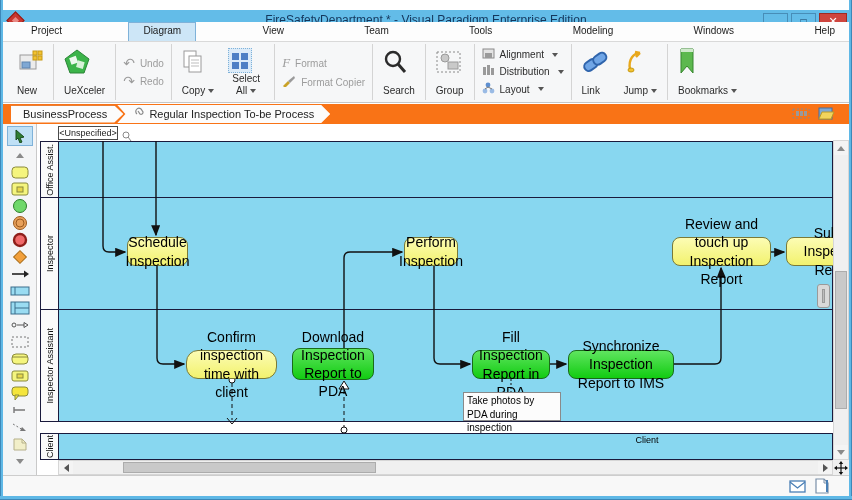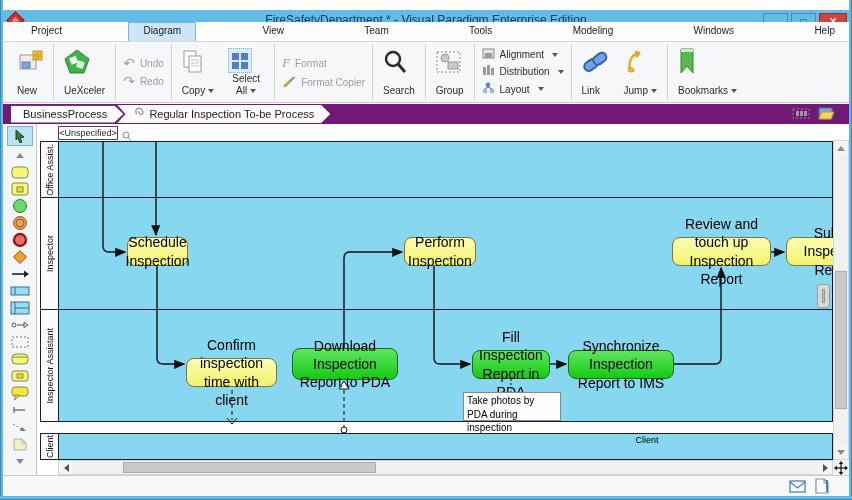--- a/index.html
+++ b/index.html
@@ -27,21 +27,21 @@
   .tbtn{display:flex;flex-direction:column;align-items:flex-start;justify-content:space-between;height:52px;
         padding:2px 3px;font-size:10px;color:#2b2b2b;text-align:center;line-height:1.15;}
   .tbtn .ic{height:28px;display:flex;align-items:center;justify-content:center;}
   .tcol{display:flex;flex-direction:column;justify-content:center;gap:4px;}
   .trow{display:flex;align-items:center;gap:5px;font-size:10px;color:#2b2b2b;}
   .dis{color:#9C9C9C;}
   .chev{display:inline-block;width:0;height:0;border-left:3px solid transparent;border-right:3px solid transparent;
         border-top:4px solid #555;margin-left:3px;vertical-align:middle;}
   .glyph{font-size:14px;line-height:1;}
   
-  .breadcrumb{position:absolute;left:3px;top:104px;width:846px;height:20px;background:#701a75;
+  .breadcrumb{position:absolute;left:3px;top:104px;width:846px;height:20px;background:#f97316;
               display:flex;align-items:center;padding-left:8px;font-size:11px;}
   .crumb{background:#FCFCFC;filter:drop-shadow(0 0 1px #9FB2BE);padding:2px 16px 3px 12px;margin-right:-6px;
          clip-path:polygon(0 0,calc(100% - 9px) 0,100% 50%,calc(100% - 9px) 100%,0 100%);display:flex;align-items:center;gap:4px;}
   .crumb.notch{clip-path:polygon(0 0,calc(100% - 9px) 0,100% 50%,calc(100% - 9px) 100%,0 100%,8px 50%);padding-left:17px;}
   .bc-right{position:absolute;right:14px;top:2px;display:flex;gap:7px;}
   
   .sidetools{position:absolute;left:3px;top:124px;width:34px;height:351px;background:#F4F5F6;
              border-right:1px solid #C9C9C9;display:flex;flex-direction:column;align-items:center;
              padding-top:2px;gap:1px;}
   .stool{width:26px;height:16px;display:flex;align-items:center;justify-content:center;flex:0 0 auto;}
@@ -479,25 +479,25 @@
 
       <g stroke="#111" fill="none">
         <polygon points="302,265 307,257 312,265" fill="#fff"></polygon>
         <path d="M307,266 V303" stroke-dasharray="4 3"></path>
         <circle cx="307" cy="306" r="3" fill="#fff"></circle>
       </g>
       <path d="M474,255 V268" stroke="#111" stroke-dasharray="2 2" fill="none"></path>
     </svg>
 
     <div class="task y" style="left:90px;top:113px;width:61px;height:29px;">Schedule Inspection</div>
-    <div class="task y" style="left:367px;top:113px;width:72px;height:29px;">Perform Inspection</div>
+    <div class="task y" style="left:367px;top:113px;width:54px;height:29px;">Perform Inspection</div>
     <div class="task y" style="left:635px;top:113px;width:99px;height:29px;">Review and touch up Inspection Report</div>
     <div class="task y" style="left:749px;top:113px;width:99px;height:29px;">Submit Inspection Report</div>
-    <div class="task y" style="left:149px;top:234px;width:91px;height:29px;">Confirm inspection time with client</div>
-    <div class="task g" style="left:255px;top:224px;width:106px;height:32px;">Download Inspection Report to PDA</div>
+    <div class="task y" style="left:149px;top:226px;width:91px;height:29px;border-radius:12px;">Confirm inspection time with client</div>
+    <div class="task g" style="left:255px;top:224px;width:82px;height:32px;">Download Inspection Report to PDA</div>
     <div class="task g" style="left:435px;top:226px;width:78px;height:29px;">Fill Inspection Report in PDA</div>
     <div class="task g" style="left:531px;top:226px;width:106px;height:29px;">Synchronize Inspection Report to IMS</div>
 
     <div class="noteb" style="left:426px;top:268px;width:98px;height:29px;">Take photos by PDA during inspection</div>
 
     <div class="grip">
         <i></i>
       </div>
   </div>
 

